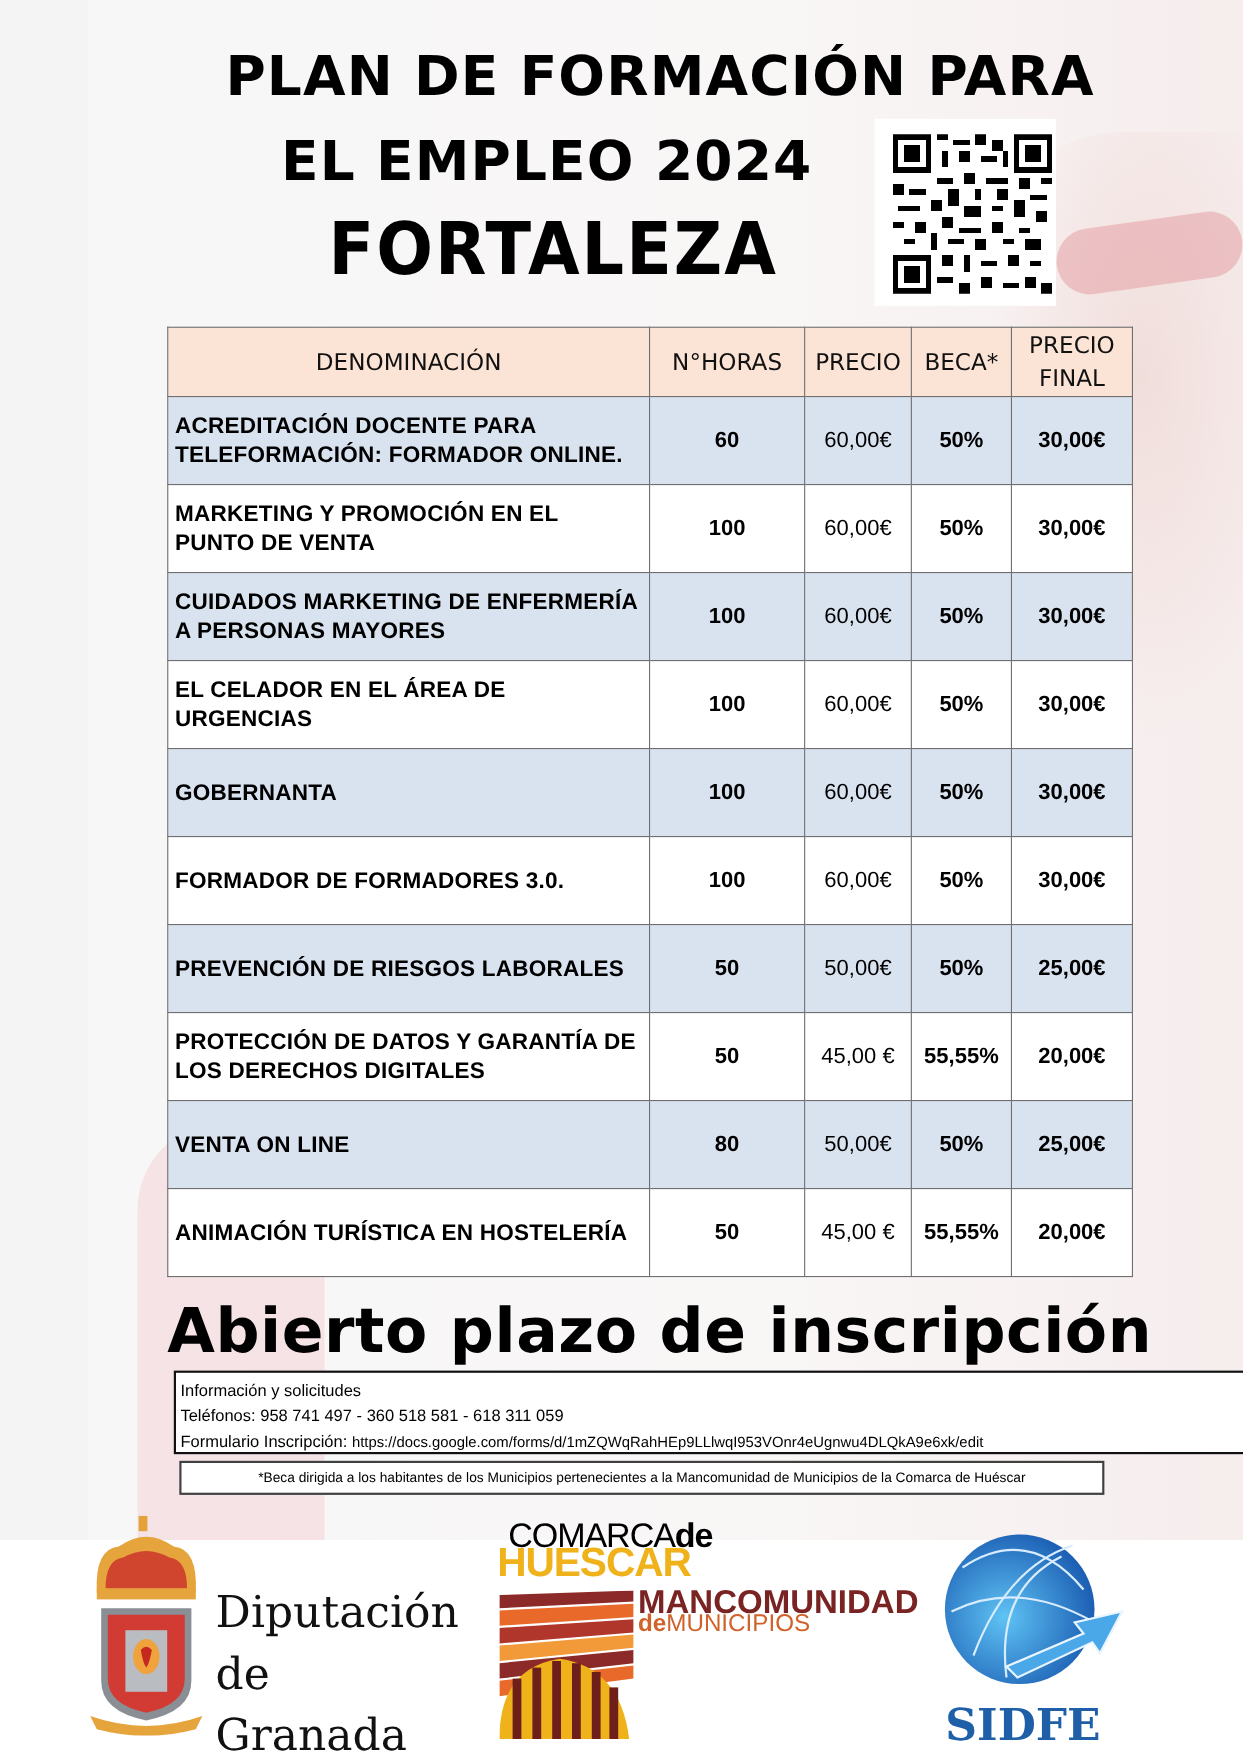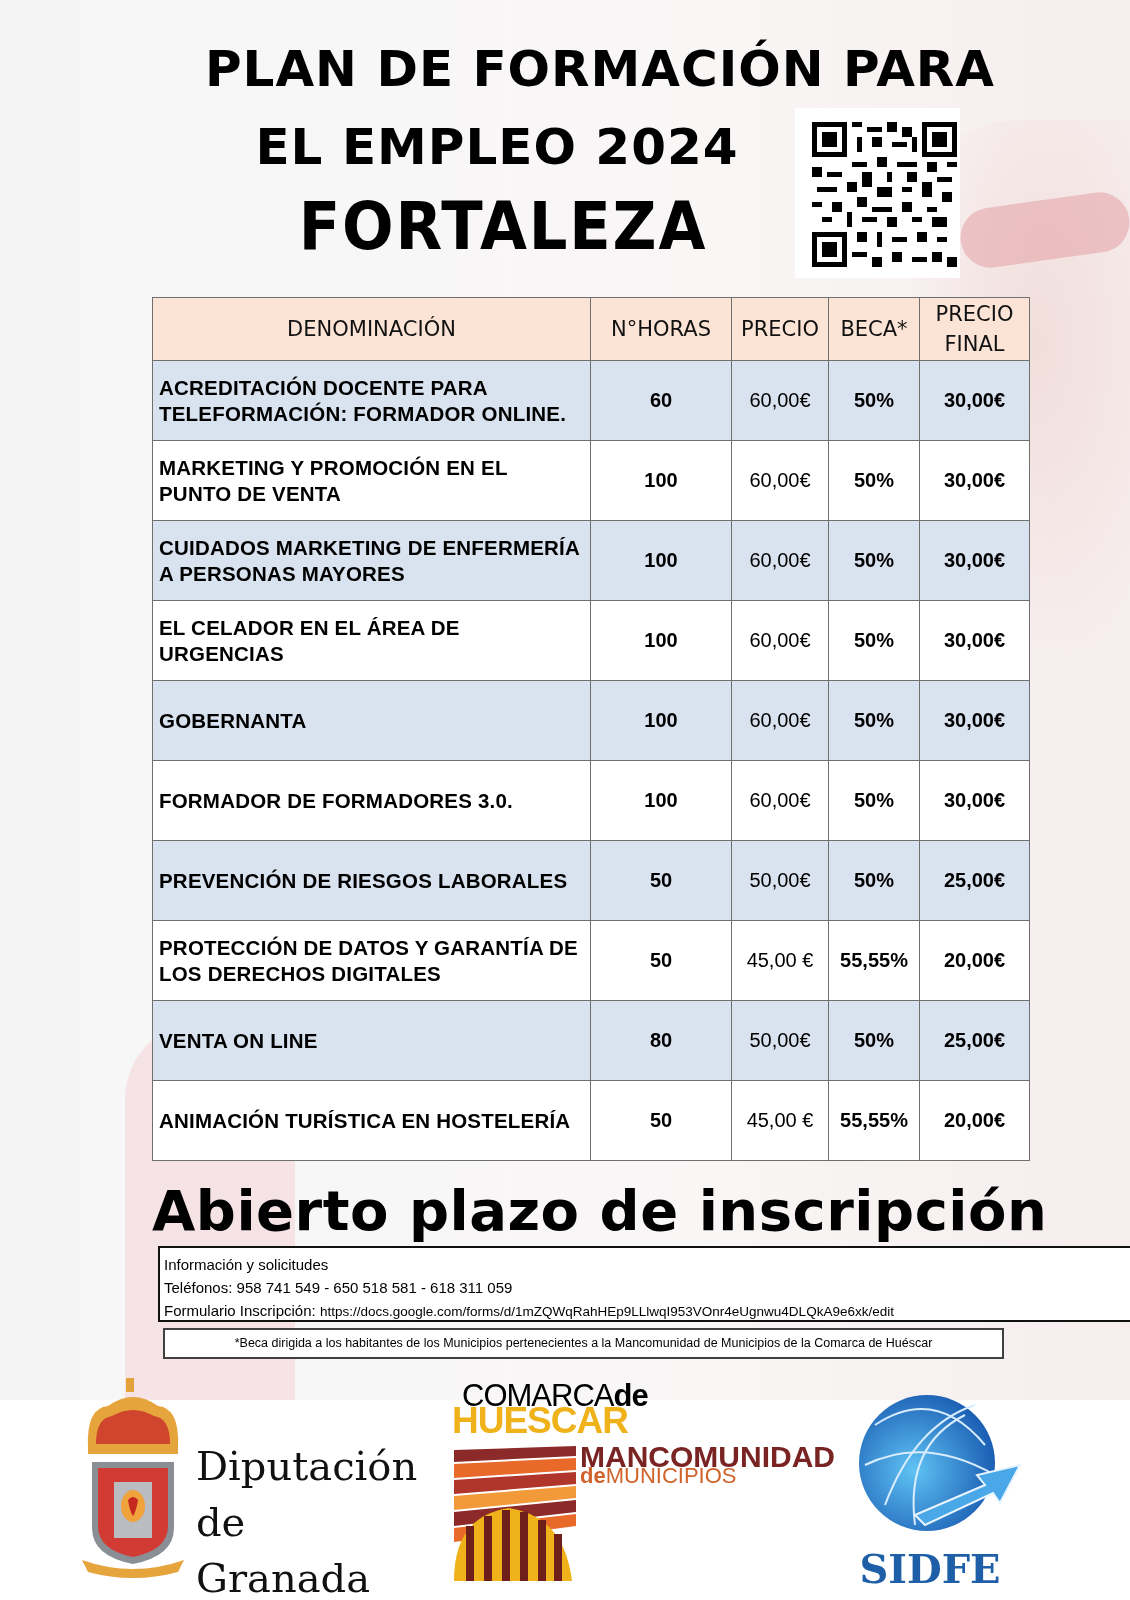--- a/index.html
+++ b/index.html
@@ -296,21 +296,21 @@
     </tr>
   </tbody>
 </table>
 
 <div class="cta">Abierto plazo de inscripción</div>
 
 <div class="info-box">
   <div>Información y solicitudes</div>
   <div>
     <span>Teléfonos:</span>
-    <span>958 741 549 - 650 518 581 - 618 311 059</span>
+    <span>958 741 497 - 360 518 581 - 618 311 059</span>
   </div>
   <div>
     <span>Formulario Inscripción:</span>
     <span class="url">https://docs.google.com/forms/d/1mZQWqRahHEp9LLlwqI953VOnr4eUgnwu4DLQkA9e6xk/edit</span>
   </div>
 </div>
 
 <div class="note-box">*Beca dirigida a los habitantes de los Municipios pertenecientes a la Mancomunidad de Municipios de la Comarca de Huéscar</div>
 
 <div class="logo logo-granada">

